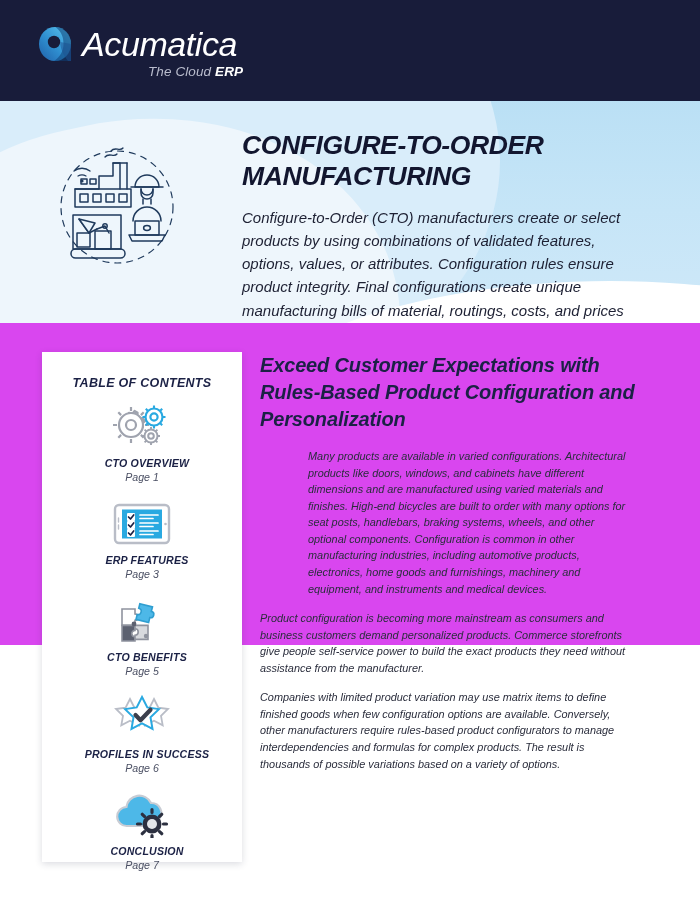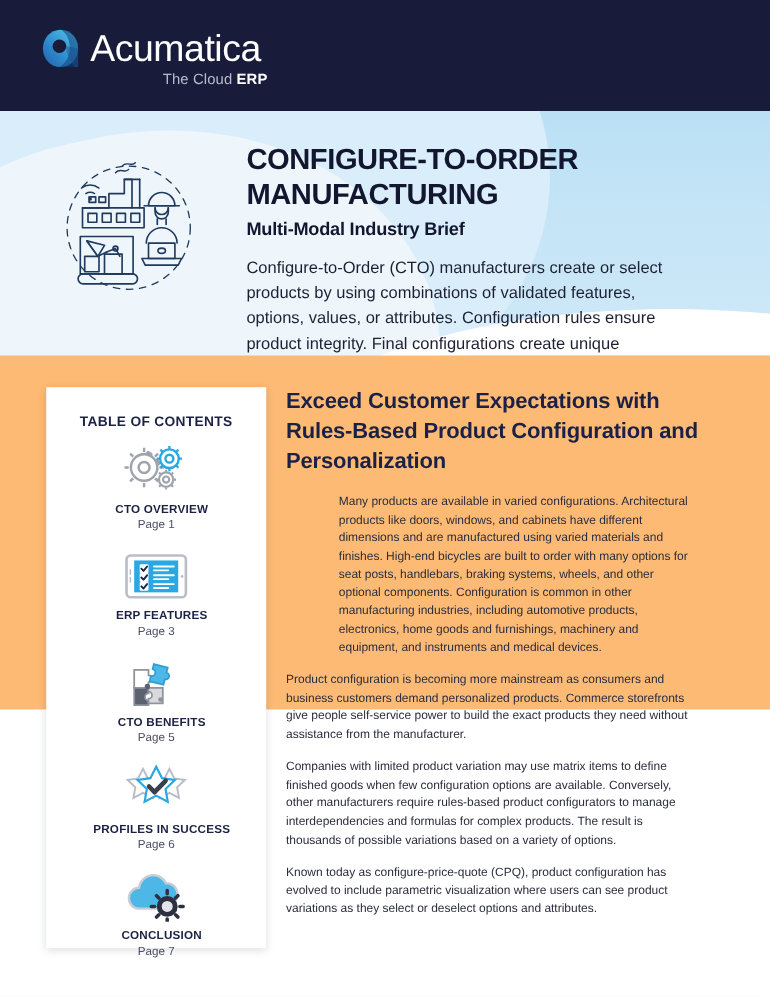--- a/index.html
+++ b/index.html
@@ -2,21 +2,21 @@
 <html><head>
 <meta charset="utf-8">
 <style>
   * { box-sizing: border-box; margin: 0; padding: 0; }
   html, body {
     width: 700px; height: 906px;
     background: #ffffff;
     font-family: "Liberation Sans", sans-serif;
     overflow: hidden;
   }
-  .page { position: relative; width: 700px; height: 645px; background: #fdba74; }
+  .page { position: relative; width: 700px; height: 645px; background: #d946ef; font-style: italic; }
 
   
   .header {
     position: absolute; top: 0; left: 0;
     width: 700px; height: 101px;
     background: #181c3a;
   }
   .logo-row { position: absolute; left: 38px; top: 26px; display: flex; align-items: center; }
   .logo-mark { width: 34px; height: 36px; display: block; }
   .logo-word {
@@ -59,21 +59,21 @@
   .hero-right-fade {
     position: absolute; right: 0; top: 0;
     width: 300px; height: 222px;
     background: linear-gradient(180deg, #a9d9f2 0%, #bde2f6 45%, #cfe9f9 100%);
     opacity: .55;
   }
   .hero-inner { position: absolute; inset: 0; }
 
   .hero-icon { position: absolute; left: 57px; top: 42px; width: 120px; height: 128px; }
 
-  .hero-text { position: absolute; left: 224px; top: 29px; width: 420px; }
+  .hero-text { position: absolute; left: 242px; top: 29px; width: 420px; }
   .hero-title {
     font-size: 26.5px; font-weight: 700; color: #12162f;
     letter-spacing: -0.4px; line-height: 1.18; text-transform: uppercase;
   }
   .hero-subtitle {
     margin-top: 7px;
     font-size: 16.5px; font-weight: 700; color: #12162f; letter-spacing: -0.2px;
   }
   .hero-body {
     margin-top: 13px;
@@ -188,21 +188,20 @@
             <circle cx="48" cy="83" r="2.2"></circle>
             <rect x="20" y="90" width="13" height="14"></rect>
             <rect x="38" y="88" width="16" height="18"></rect>
             <rect x="14" y="106" width="54" height="9" rx="4.5"></rect>
           </g>
         </svg>
       </span>
 
       <div class="hero-text">
         <div class="hero-title">CONFIGURE-TO-ORDER MANUFACTURING</div>
-        <div class="hero-subtitle">Multi-Modal Industry Brief</div>
         <div class="hero-body">Configure-to-Order (CTO) manufacturers create or select products by using combinations of validated features, options, values, or attributes. Configuration rules ensure product integrity. Final configurations create unique manufacturing bills of material, routings, costs, and prices for customer quotes and sales orders.</div>
       </div>
     </div>
   </div>
 
   <div class="toc-card">
     <div class="toc-title">TABLE OF CONTENTS</div>
 
     <div class="toc-list">
 
@@ -315,16 +314,15 @@
       </div>
 
     </div>
   </div>
 
   <div class="main">
     <div class="main-heading">Exceed Customer Expectations with Rules-Based Product Configuration and Personalization</div>
     <p>Many products are available in varied configurations. Architectural products like doors, windows, and cabinets have different dimensions and are manufactured using varied materials and finishes. High-end bicycles are built to order with many options for seat posts, handlebars, braking systems, wheels, and other optional components. Configuration is common in other manufacturing industries, including automotive products, electronics, home goods and furnishings, machinery and equipment, and instruments and medical devices.</p>
     <p>Product configuration is becoming more mainstream as consumers and business customers demand personalized products.  Commerce storefronts give people self-service power to build the exact products they need without assistance from the manufacturer.</p>
     <p>Companies with limited product variation may use matrix items to define finished goods when few configuration options are available. Conversely, other manufacturers require rules-based product configurators to manage interdependencies and formulas for complex products. The result is thousands of possible variations based on a variety of options.</p>
-    <p>Known today as configure-price-quote (CPQ), product configuration has evolved to include parametric visualization where users can see product variations as they select or deselect options and attributes.</p>
   </div>
 
 </div>
 
 </body></html>

